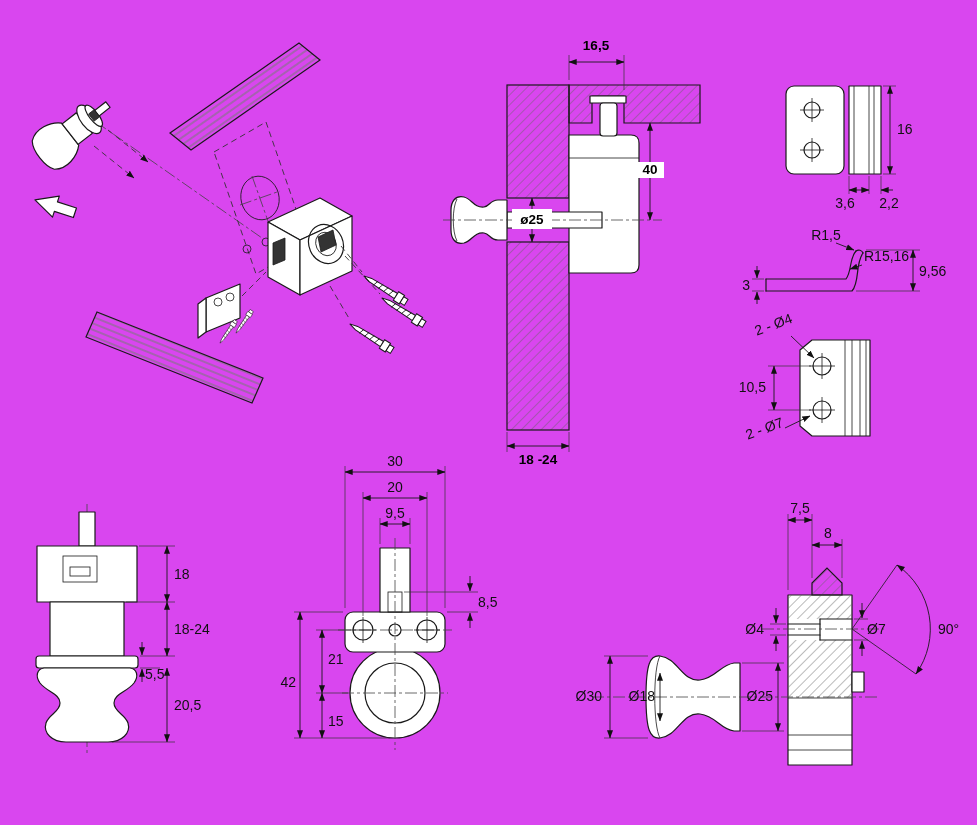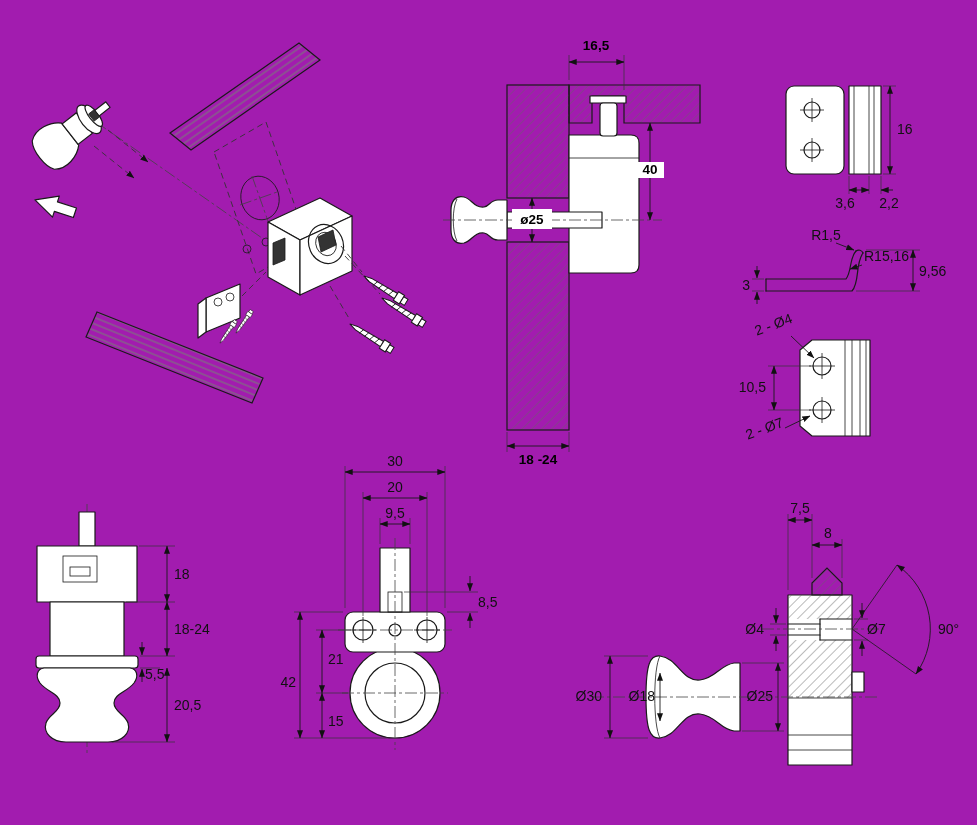--- a/index.html
+++ b/index.html
@@ -1,16 +1,16 @@
 <!DOCTYPE html>
 <html><head>
 <meta charset="utf-8">
 <style>
   html,body{margin:0;padding:0;background:#fff;}
-  .page{position:relative;width:977px;height:825px;background:#a21caf;overflow:hidden;
+  .page{position:relative;width:977px;height:825px;background:#d946ef;overflow:hidden;
         font-family:"Liberation Sans",sans-serif;}
   svg{display:block;}
   svg text{user-select:none;}
   .obj{stroke:#1a1a1a;stroke-width:1.2;fill:none;stroke-linejoin:round;stroke-linecap:round;}
   .objf{stroke:#1a1a1a;stroke-width:1.2;fill:#ffffff;stroke-linejoin:round;}
   .hatchf{stroke:#1a1a1a;stroke-width:1.2;fill:url(#hatch45);}
   .grainAf{stroke:#1a1a1a;stroke-width:1.2;fill:url(#grainA);}
   .grainBf{stroke:#1a1a1a;stroke-width:1.2;fill:url(#grainB);}
   .thin{stroke:#1a1a1a;stroke-width:0.8;fill:none;}
   .ext{stroke:#333;stroke-width:0.7;fill:none;}

